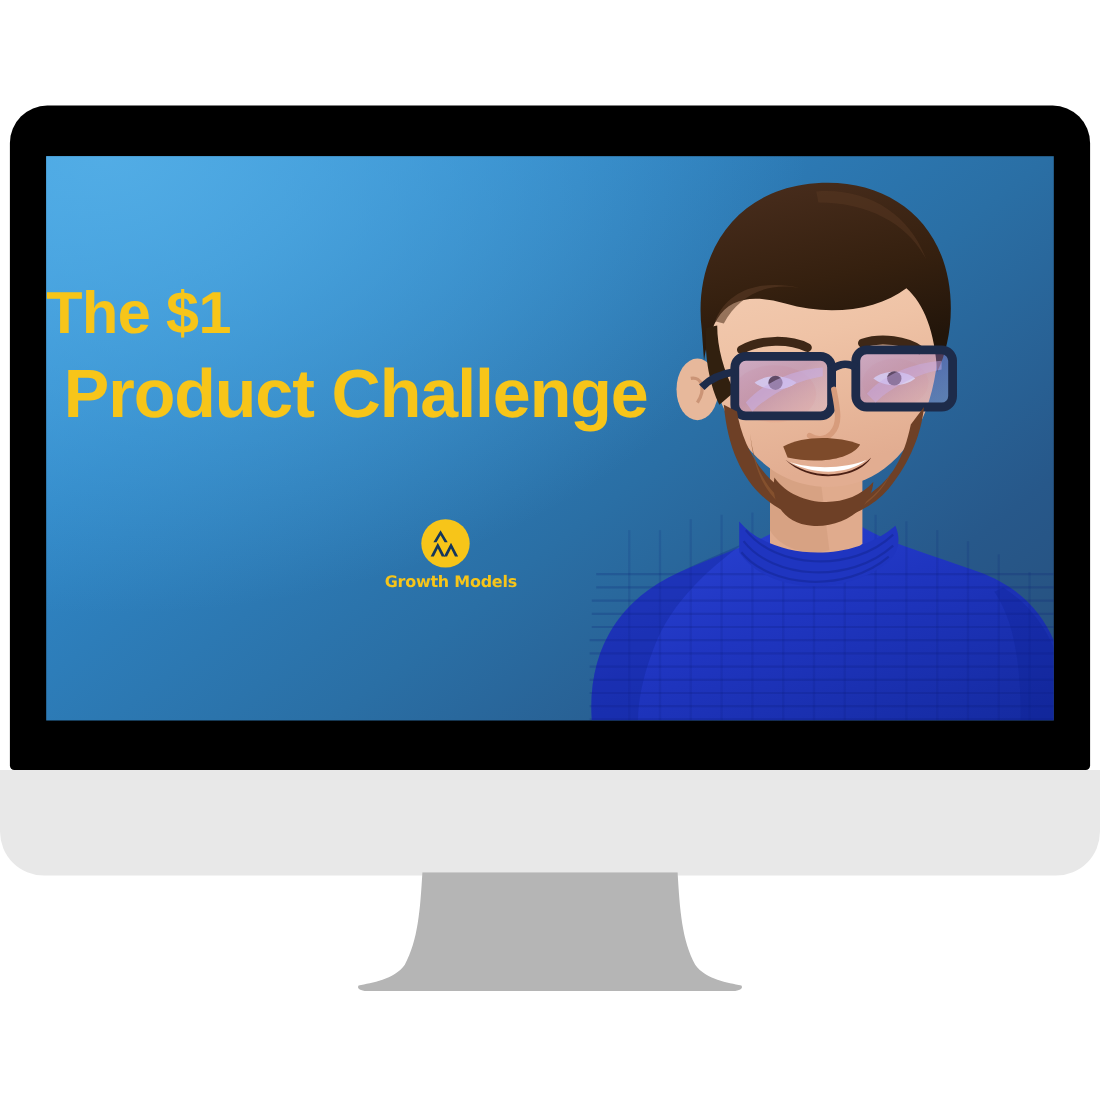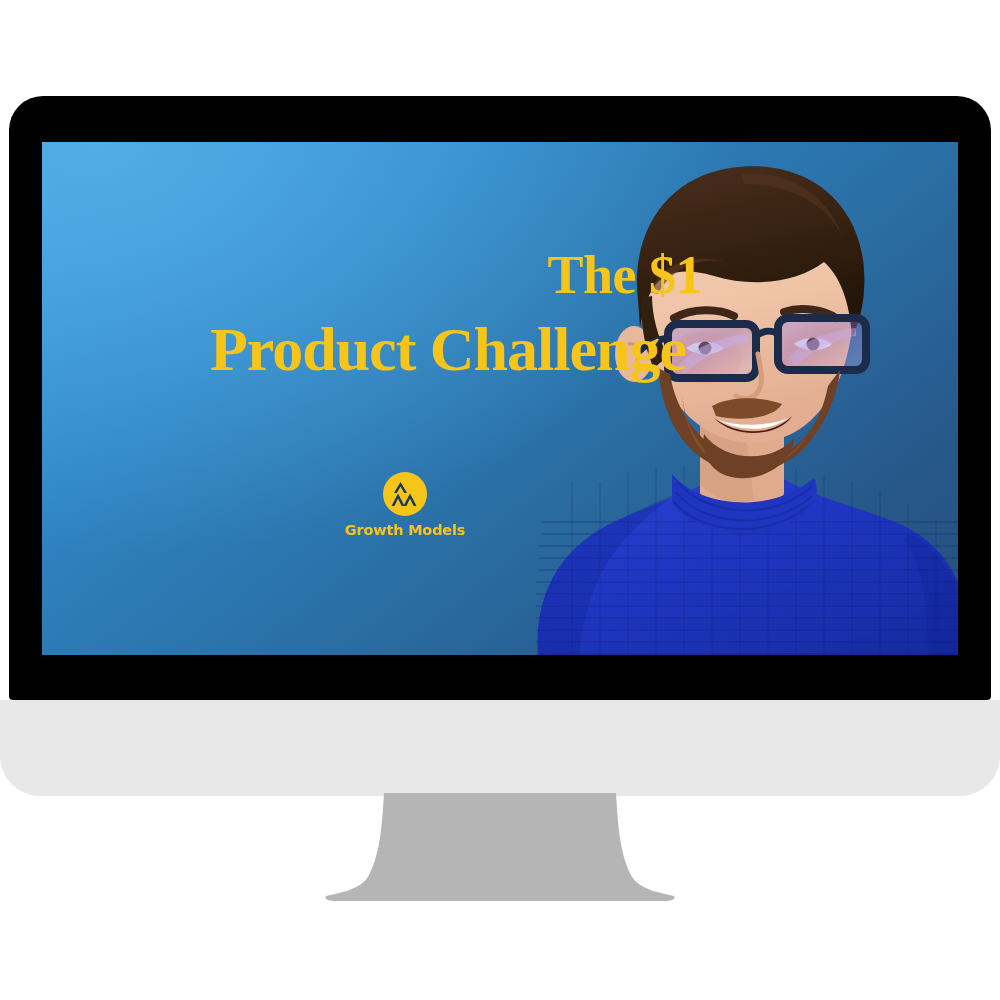--- a/index.html
+++ b/index.html
@@ -74,25 +74,25 @@
     overflow: hidden;
     background:
       radial-gradient(120% 140% at 6% 0%, rgba(86,176,231,0.85) 0%, rgba(86,176,231,0.0) 58%),
       linear-gradient(142deg, #3a9ade 0%, #2f86c6 26%, #2a6fa5 58%, #27588a 82%, #274f7c 100%);
   }
 
   
   .title-block {
     position: absolute;
     left: 0;
-    top: 106px;
+    top: 116px;
     width: 660px;
-    text-align: right;
+    text-align: left;
     color: #f7c519;
-    font-family: Liberation Serif, serif;
+    font-family: Liberation Sans, sans-serif;
     font-weight: bold;
     letter-spacing: -0.5px;
     line-height: 1.0;
     z-index: 6;
     pointer-events: none;
   }
   .title-line1 {
     font-size: 54px;
     margin: 0 0 16px 0;
   }
@@ -101,21 +101,21 @@
     margin: 16px;
     letter-spacing: -1px;
   }
 
   
   .brand {
     position: absolute;
     left: 298px;
     top: 330px;
     width: 130px;
-    text-align: center;
+    text-align: right;
     z-index: 6;
   }
   .brand-mark {
     width: 44px;
     height: 44px;
     margin: 0 auto 6px auto;
     border-radius: 50%;
     background: #f7c519;
     display: flex;
     align-items: center;

